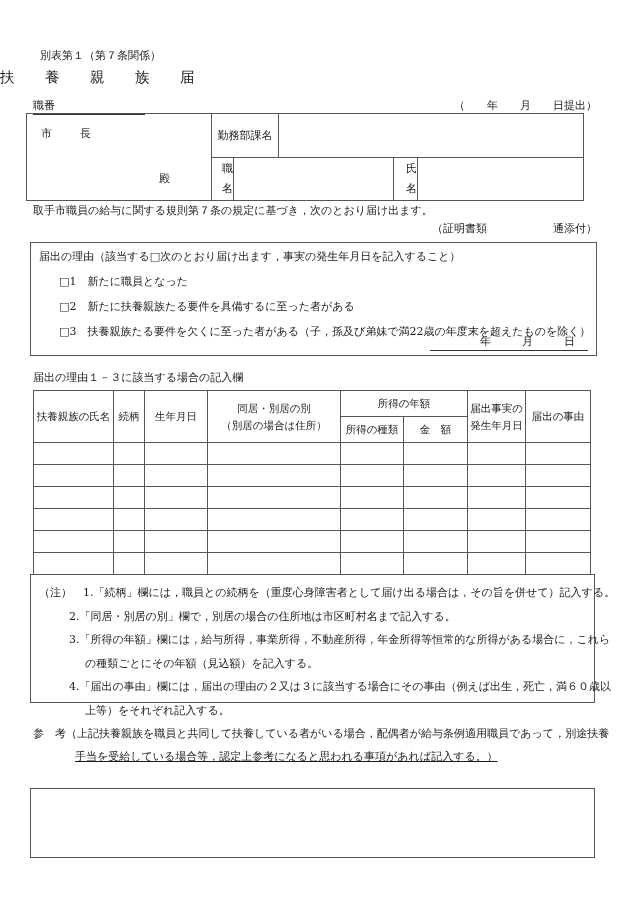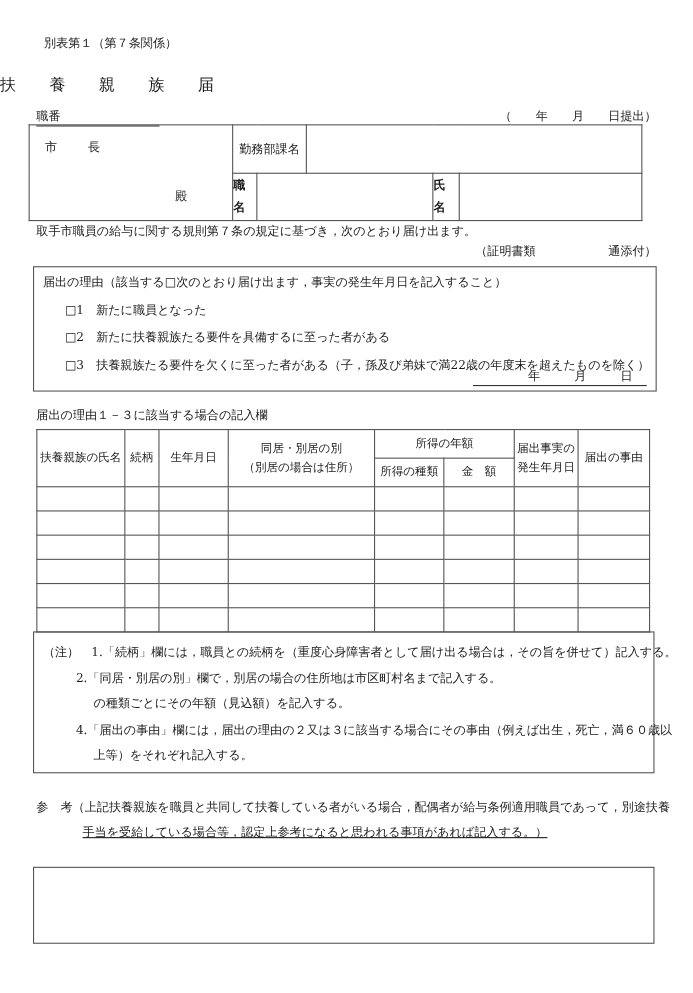--- a/index.html
+++ b/index.html
@@ -6,35 +6,35 @@
   .page{
     position:relative;
     width:630px;height:903px;
     background:#ffffff;
     font-family:"DejaVu Serif","Liberation Serif",serif;
     color:#1b1b1b;
     font-size:11px;
     overflow:hidden;
   }
   .abs{position:absolute;}
-  .corner-note{left:40px;top:32px;}
+  .corner-note{left:40px;top:48px;}
   .doc-title{left:0;top:68px;width:100%;text-align:left;font-size:14.5px;letter-spacing:8px;}
   .staff-line{left:33px;top:98px;width:112px;border-bottom:1px solid #333;padding-bottom:1px;}
   .submit-date{top:98px;right:33px;}
 
   table{border-collapse:collapse;}
   td{border:1px solid #555;padding:0;vertical-align:middle;}
 
   .addr-table{left:26px;top:113px;width:557px;height:87px;table-layout:fixed;}
   .addr-table td{font-size:11px;}
   .mayor-cell{position:relative;}
   .mayor-label{position:absolute;left:14px;top:12px;letter-spacing:2px;}
   .dono-label{position:absolute;left:132px;bottom:14px;}
   .dept-label{text-align:center;}
-  .vlabel{text-align:left;font-weight:bold;}
+  .vlabel{text-align:right;}
   .vlabel span{display:inline-block;width:1.05em;word-break:break-all;line-height:1.85;}
 
   .declaration{left:33px;top:203px;}
   .attach-note{top:221px;right:33px;}
 
   .reason-box{left:30px;top:242px;width:565px;height:112px;border:1px solid #555;}
   .reason-head{position:absolute;left:8px;top:6px;}
   .reason-item{position:absolute;left:28px;}
   .reason-item.i1{top:31px;}
   .reason-item.i2{top:56px;}
@@ -203,20 +203,21 @@
           <td></td>
           <td></td>
           <td></td>
         </tr>
       </tbody>
   </table>
 
   <div class="abs notes-box">
     <div class="note-line">（注）　1.「続柄」欄には，職員との続柄を（重度心身障害者として届け出る場合は，その旨を併せて）記入する。</div>
     <div class="note-line ind1">2.「同居・別居の別」欄で，別居の場合の住所地は市区町村名まで記入する。</div>
+    <div class="note-line ind1">3.「所得の年額」欄には，給与所得，事業所得，不動産所得，年金所得等恒常的な所得がある場合に，これら</div>
     <div class="note-line ind2">の種類ごとにその年額（見込額）を記入する。</div>
     <div class="note-line ind1">4.「届出の事由」欄には，届出の理由の２又は３に該当する場合にその事由（例えば出生，死亡，満６０歳以</div>
     <div class="note-line ind2">上等）をそれぞれ記入する。</div>
   </div>
 
   <div class="abs ref-text">
     <div class="ref-line">参　考（上記扶養親族を職員と共同して扶養している者がいる場合，配偶者が給与条例適用職員であって，別途扶養</div>
     <div class="ref-line ind">手当を受給している場合等，認定上参考になると思われる事項があれば記入する。）</div>
   </div>
 

